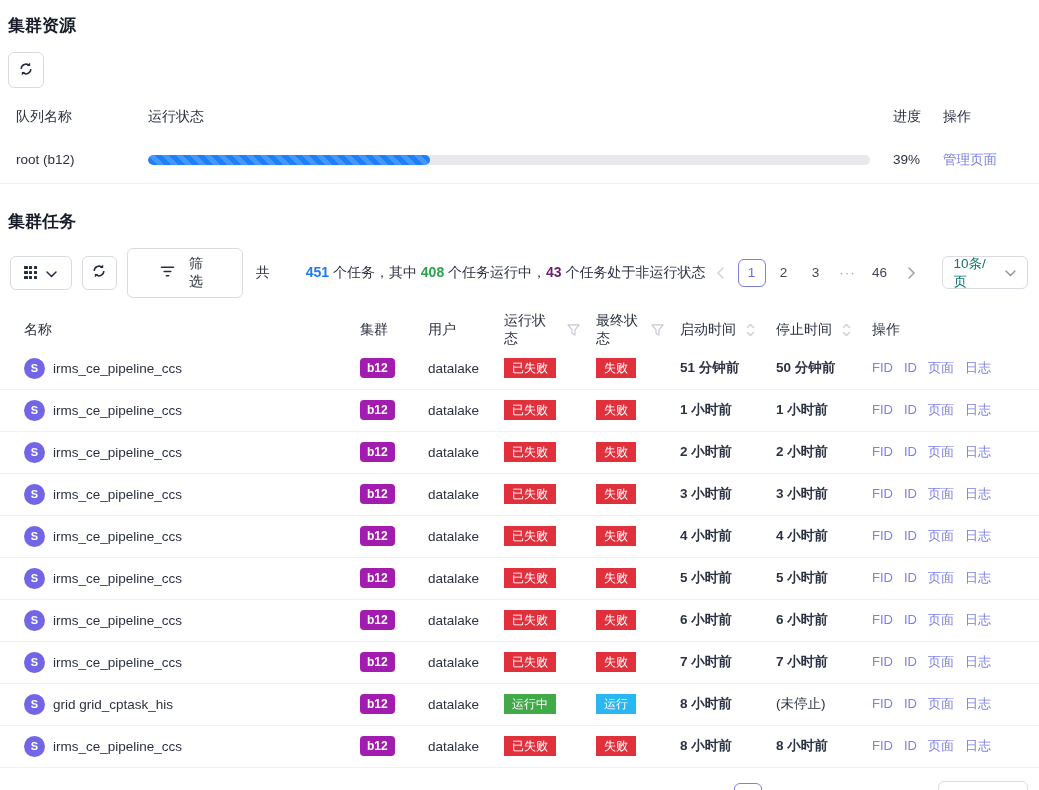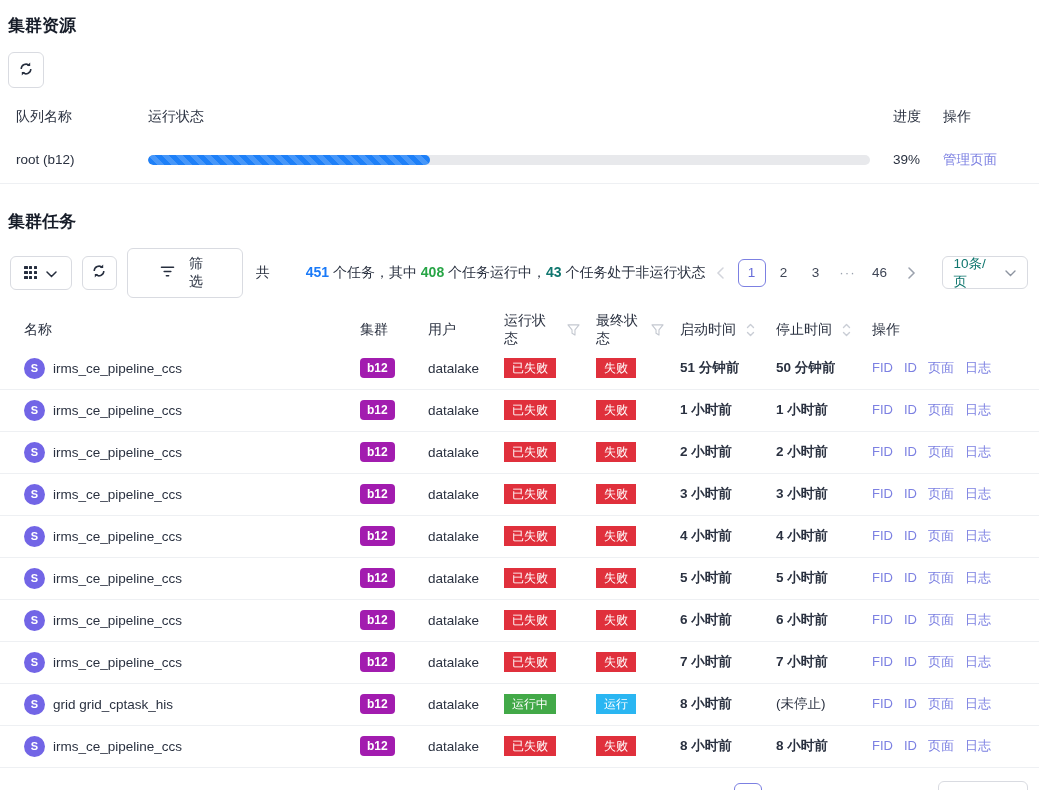--- a/index.html
+++ b/index.html
@@ -35,21 +35,21 @@
   }
   a.link { color:#7c80e2; text-decoration:none; cursor:pointer; }
 
   
   .toolbar { display:flex; align-items:center; margin-top:15px; padding:0 11px 0 10px; }
   .btn-view { width:62px; height:34px; gap:9px; }
   .btn-refresh { width:36px; height:34px; margin-left:10px; }
   .btn-filter { height:50px; margin-left:10px; padding:0 32px; gap:7px; }
   .summary { margin-left:13px; flex:1; font-size:14px; color:#2a3140; white-space:nowrap; }
   .summary b { font-weight:700; }
-  .n-blue { color:#1a7af8;margin-left:32px; } .n-green { color:#27a546; } .n-red { color:#0f766e; }
+  .n-blue { color:#1a7af8;margin-left:32px; } .n-green { color:#27a546; } .n-red { color:#701a75; }
 
   
   .pager { display:flex; align-items:center; gap:4px; }
   .pg-item { min-width:28px; height:28px; display:inline-flex; align-items:center; justify-content:center;
              font-size:13.5px; color:#3f4656; border-radius:6px; border:1px solid transparent; cursor:pointer; padding:0 4px; }
   .pg-item.active { border-color:#7c80e2; color:#666cd8; }
   .pg-ellipsis { color:#9aa1ad; cursor:default; letter-spacing:1px; }
   .pg-arrow { color:#9ba1ad; }
   .pg-arrow.disabled { color:#d3d5dc; cursor:default; }
   .size-select { margin-left:12px; height:33px; border:1px solid #d9dbe1; border-radius:6px; background:#fff;

